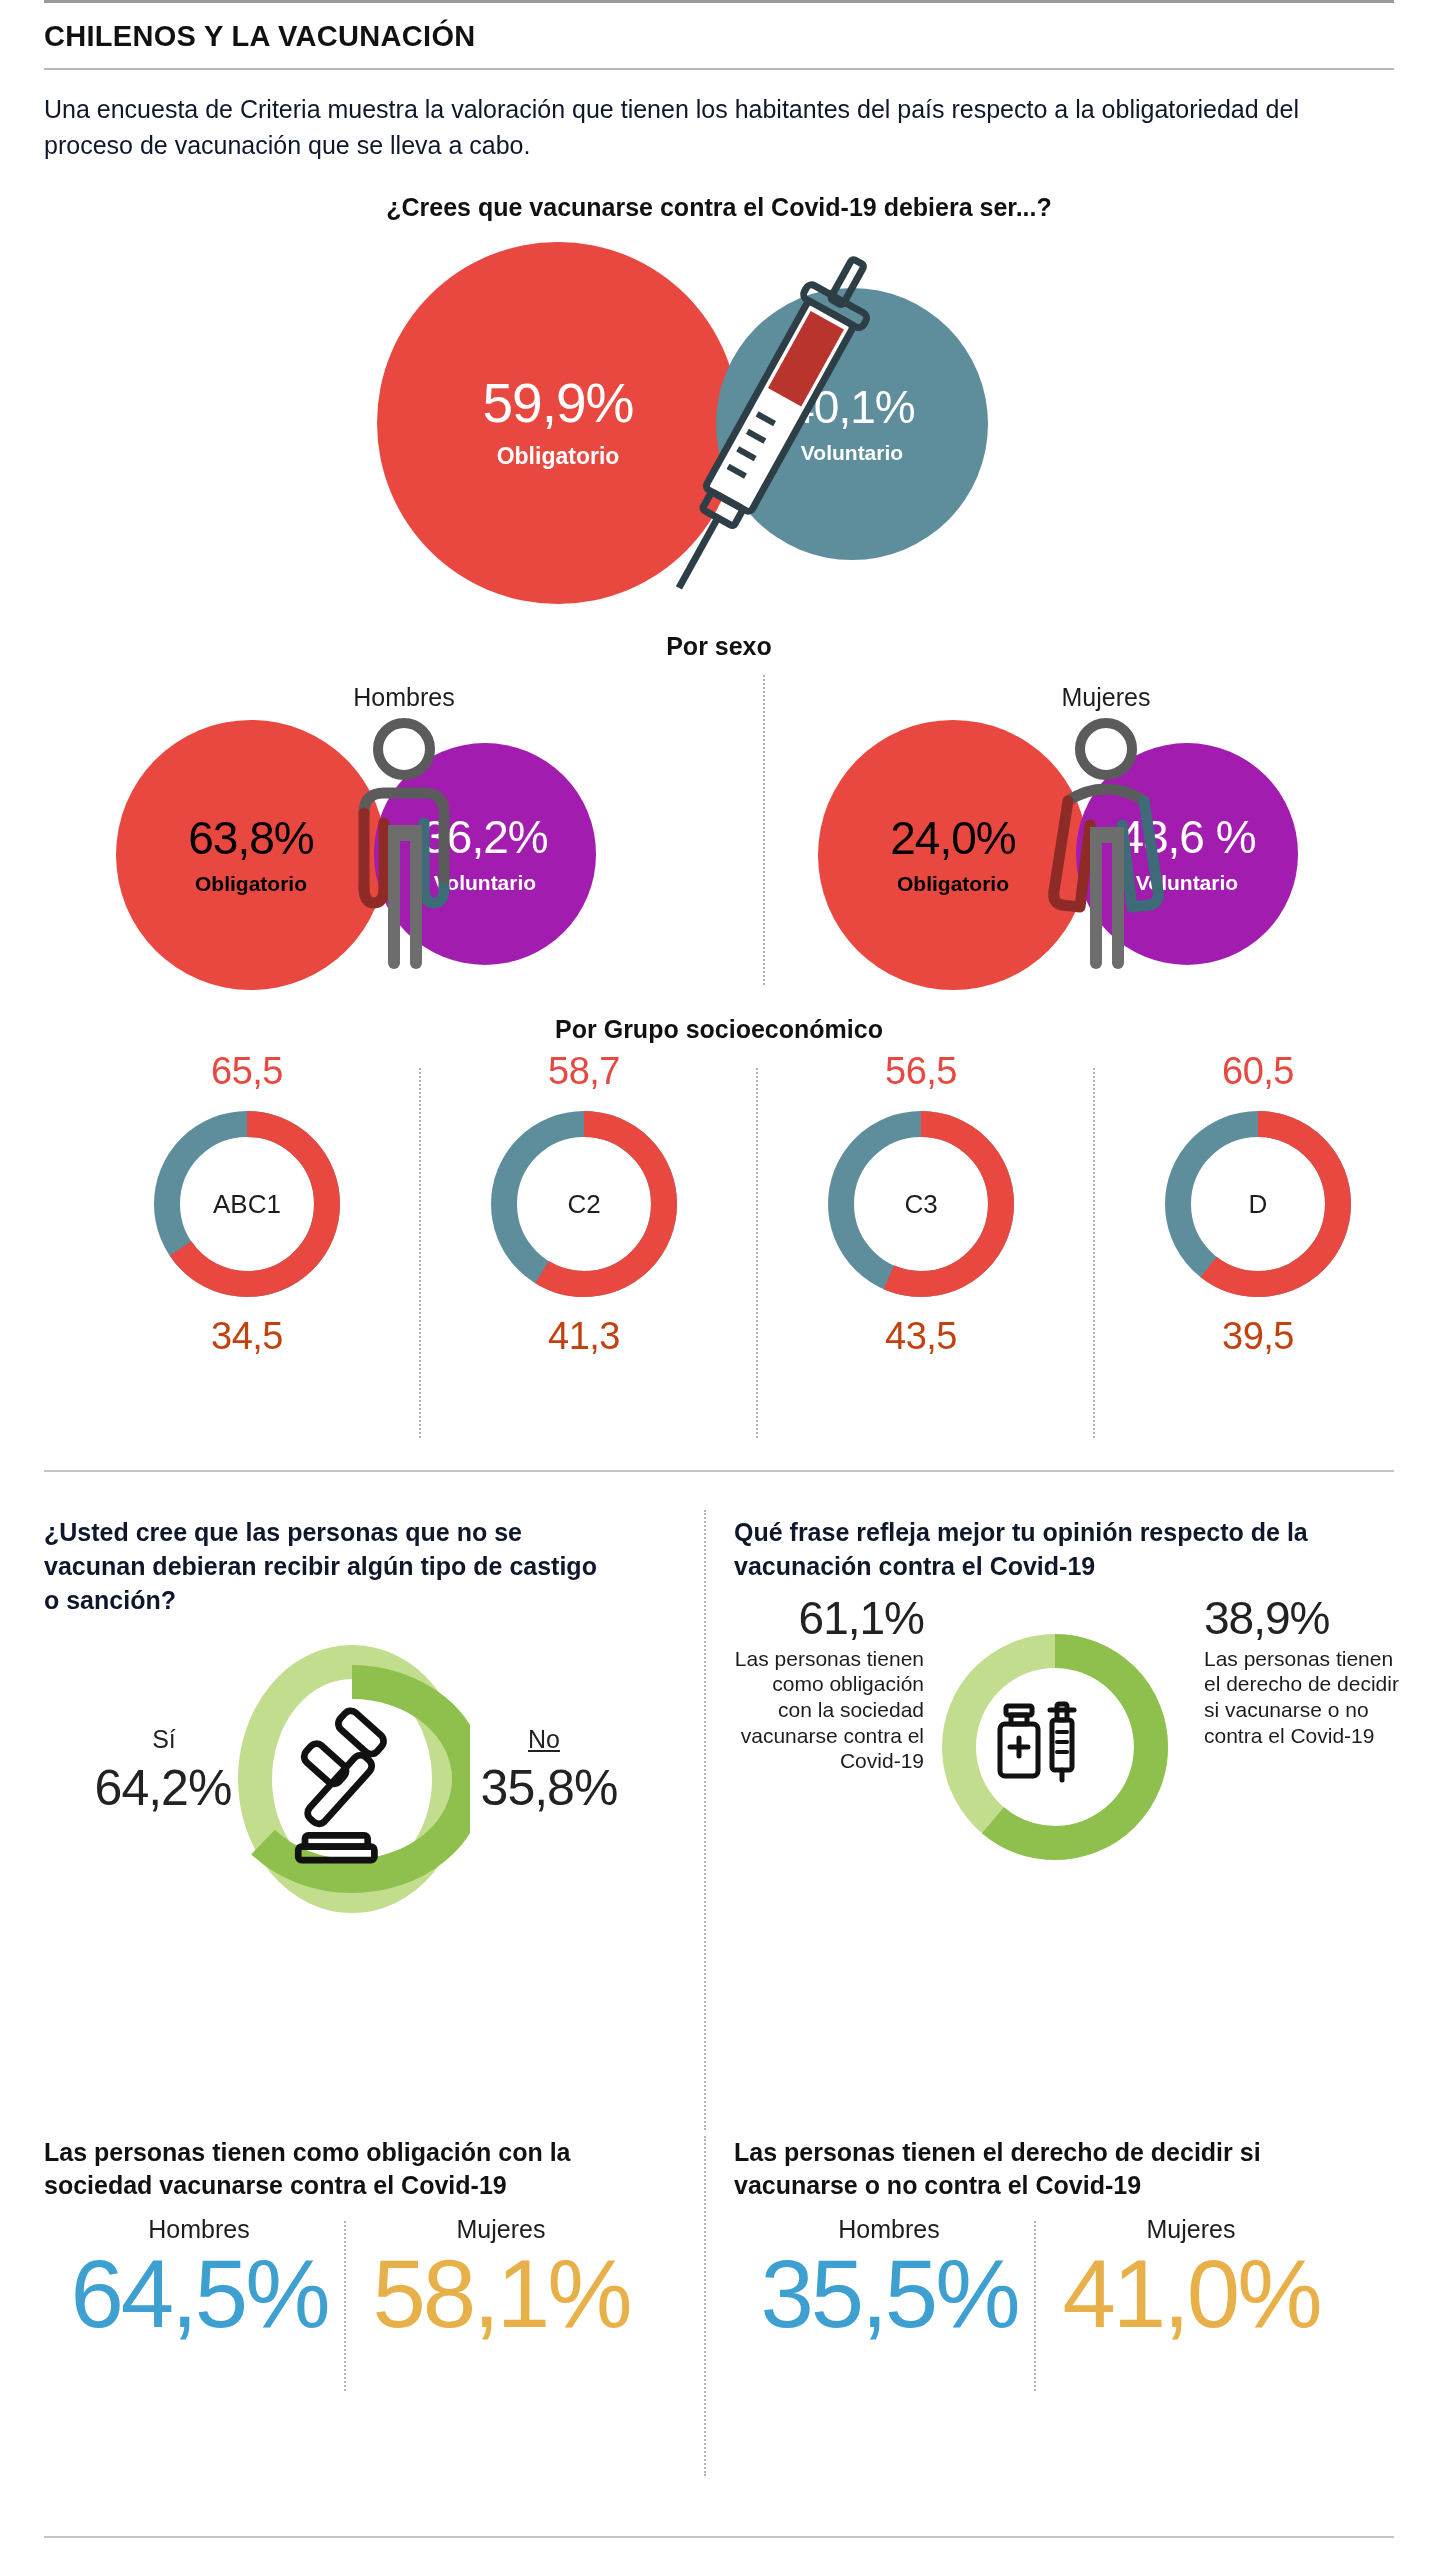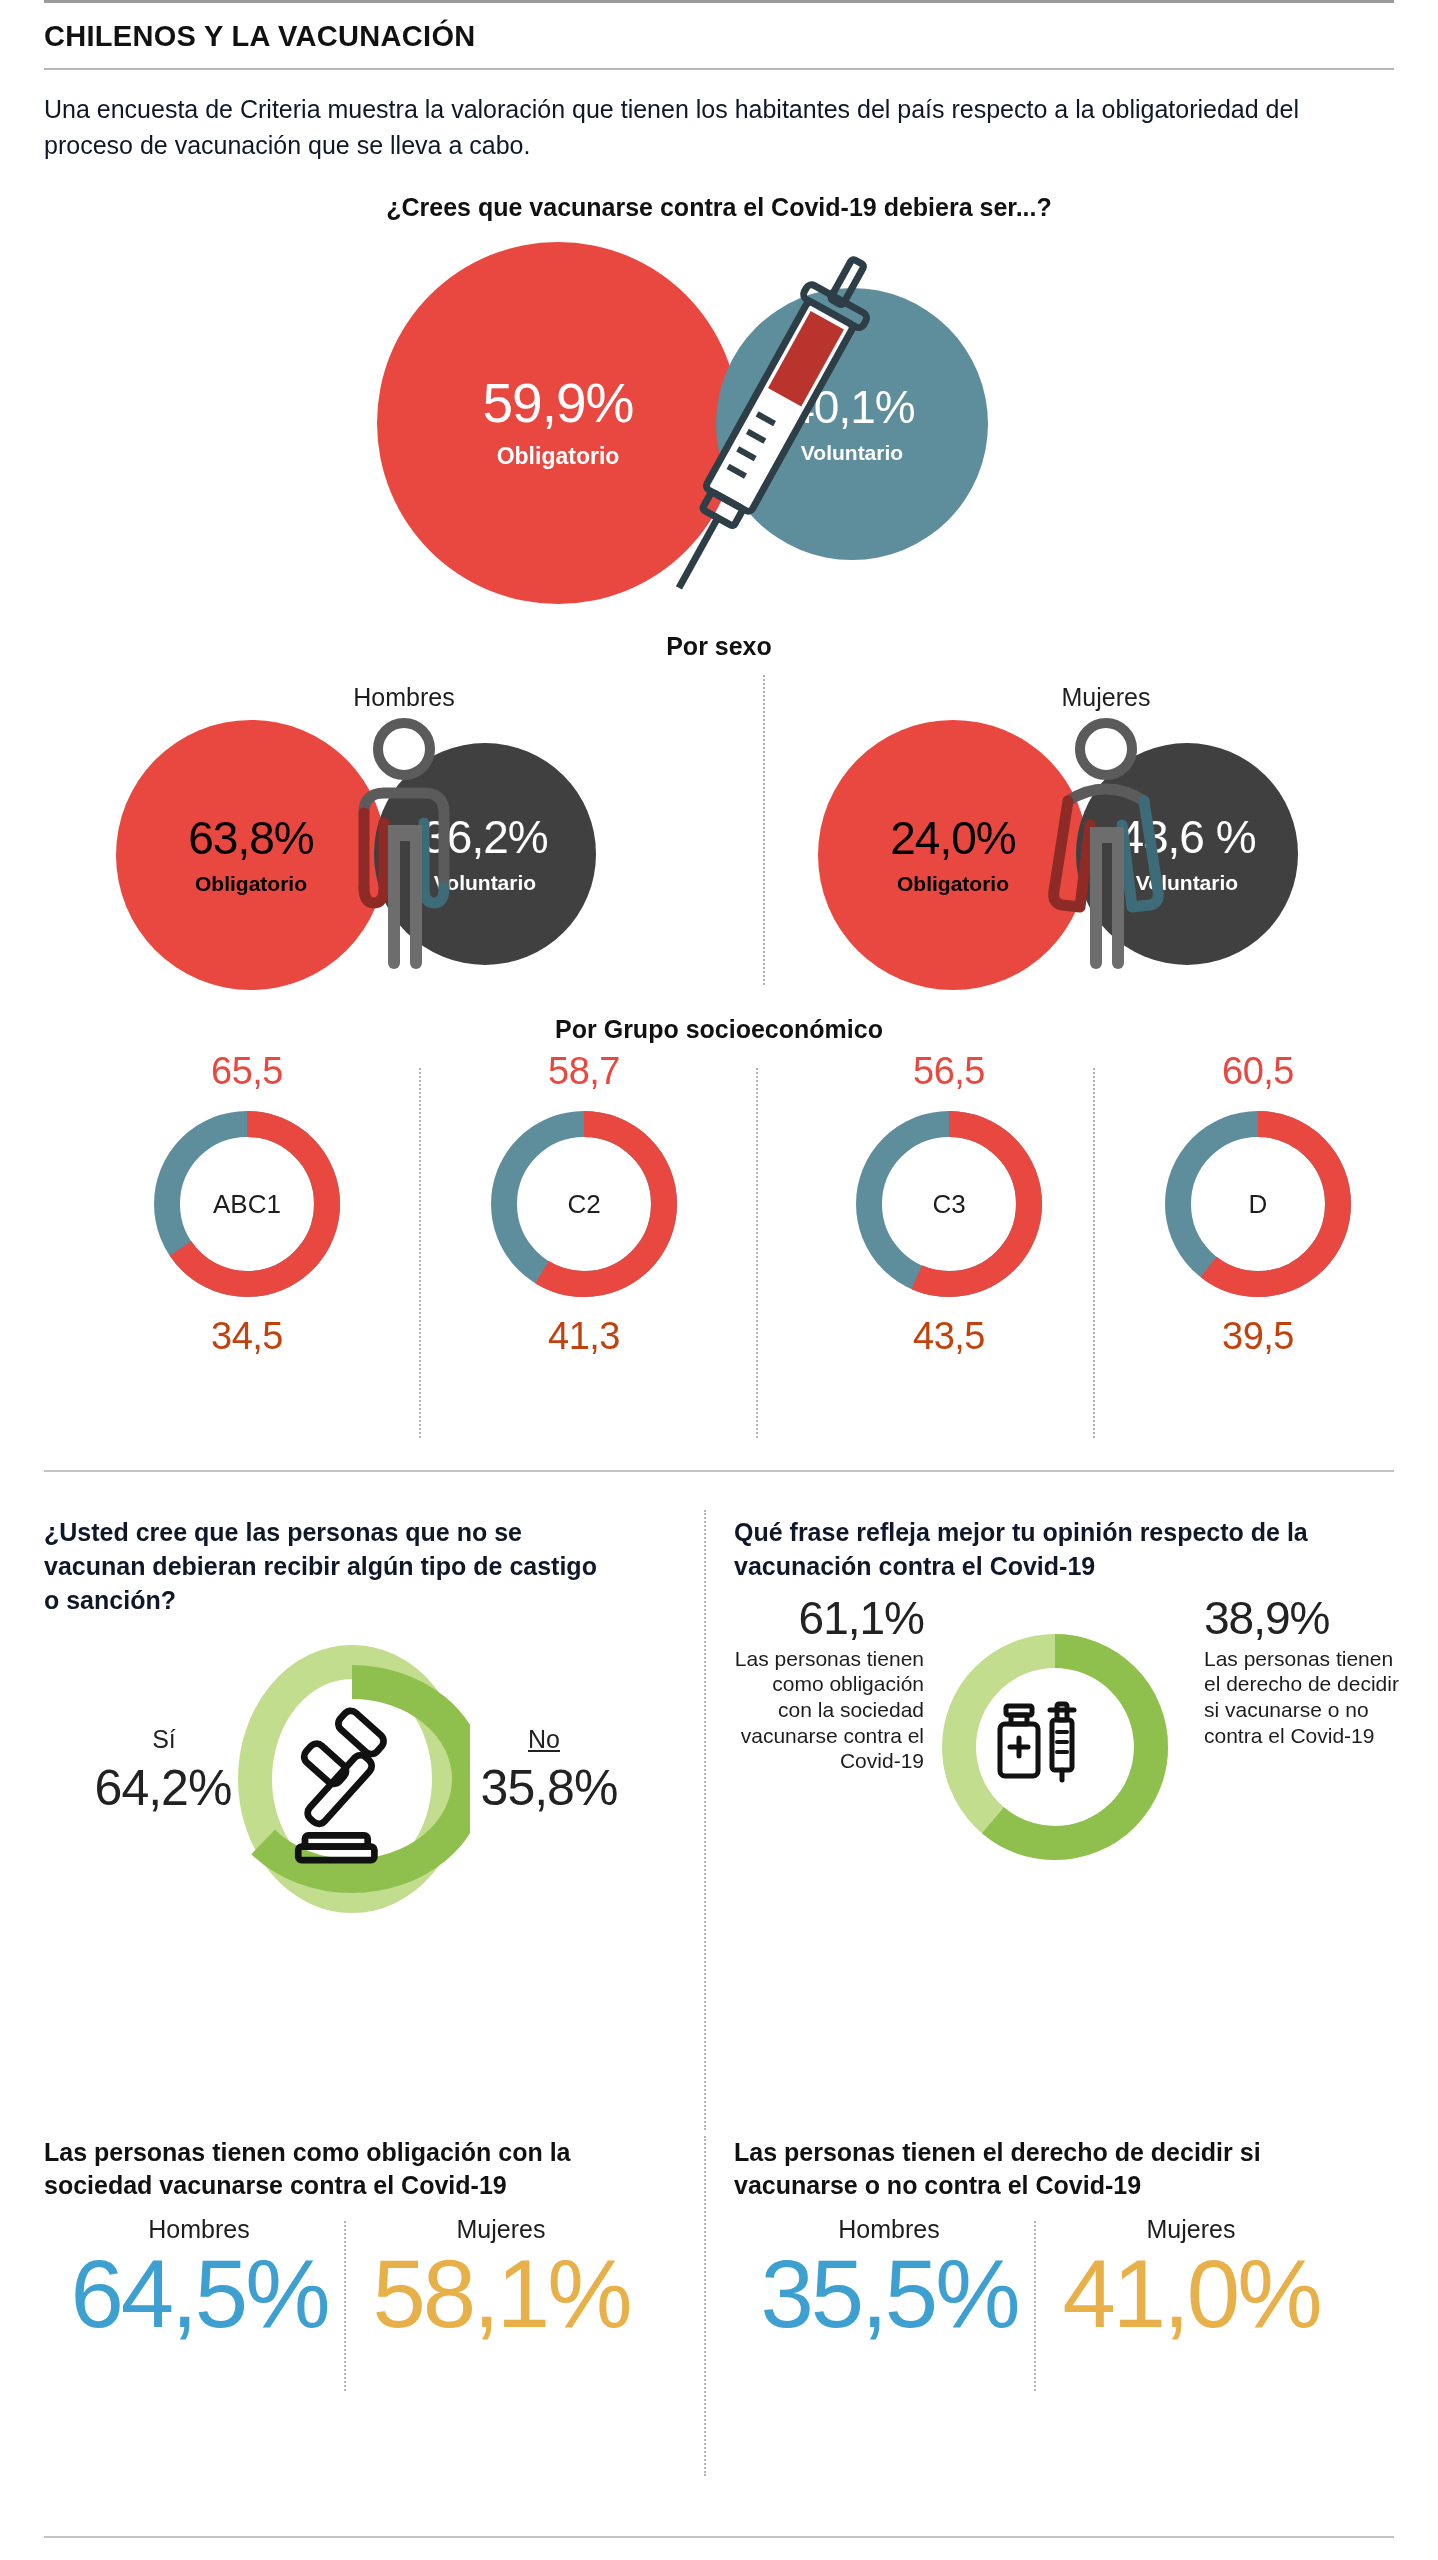--- a/index.html
+++ b/index.html
@@ -88,21 +88,21 @@
   }
   .sex-red {
     position: absolute; left: 52px; top: 55px;
     width: 270px; height: 270px; border-radius: 50%;
     background: #e8483f;
     display:flex; flex-direction: column; align-items:center; justify-content:center; color:#000000;
   }
   .sex-blue {
     position: absolute; left: 310px; top: 78px;
     width: 222px; height: 222px; border-radius: 50%;
-    background: #404040;
+    background: #a21caf;
     display:flex; flex-direction: column; align-items:center; justify-content:center; color:#fff;
   }
   .person-wrap { position: absolute; left: 280px; top: 48px; }
 
   
   .gse-block { position: relative; height: 420px; margin-top: 6px; }
   .gse-col { position: absolute; top: 0; width: 330px; text-align: center; }
   .gse-top-val {
     font-size: 38px; color: #e8483f; font-weight: 500; letter-spacing: -0.5px;
   }
@@ -282,21 +282,21 @@
       <div class="gse-donut">
         <svg width="210" height="210" viewBox="0 0 210 210">
           <circle cx="105" cy="105" r="80" fill="none" stroke="#5e8e9c" stroke-width="26"></circle>
           <circle cx="105" cy="105" r="80" fill="none" stroke="#e8483f" stroke-width="26" stroke-dasharray="295.1 502.7" transform="rotate(-90 105 105)"></circle>
         </svg>
         <div class="center-label">C2</div>
       </div>
       <div class="gse-bot-val">41,3</div>
     </div>
 
-    <div class="gse-col" style="left:740px;text-align:center;">
+    <div class="gse-col" style="left:712px;text-align:center;">
       <div class="gse-top-val">56,5</div>
       <div class="gse-donut">
         <svg width="210" height="210" viewBox="0 0 210 210">
           <circle cx="105" cy="105" r="80" fill="none" stroke="#5e8e9c" stroke-width="26"></circle>
           <circle cx="105" cy="105" r="80" fill="none" stroke="#e8483f" stroke-width="26" stroke-dasharray="284.0 502.7" transform="rotate(-90 105 105)"></circle>
         </svg>
         <div class="center-label">C3</div>
       </div>
       <div class="gse-bot-val">43,5</div>
     </div>

